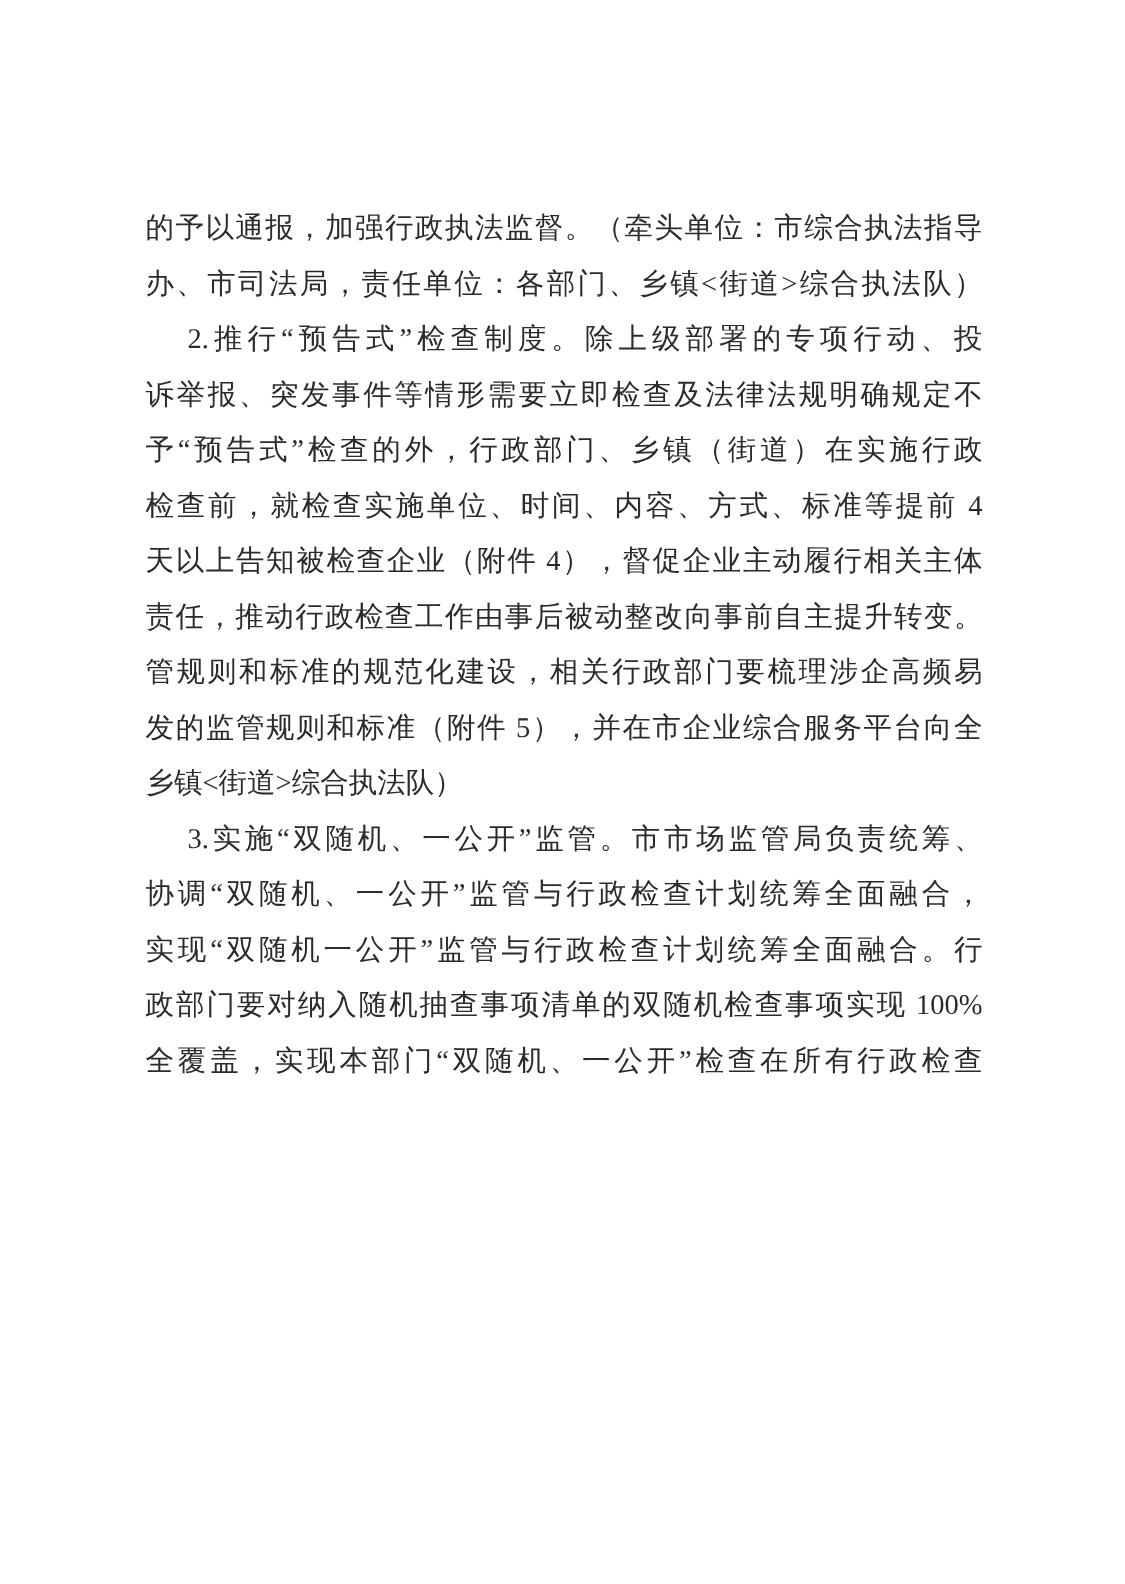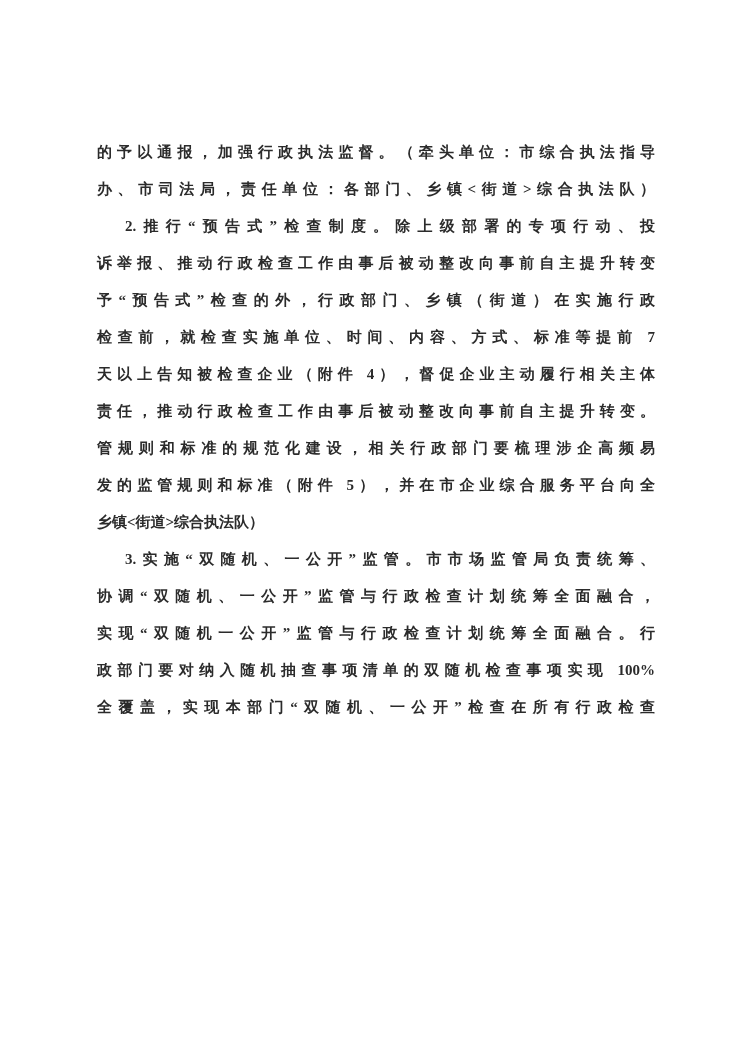--- a/index.html
+++ b/index.html
@@ -26,46 +26,45 @@
     position: absolute;
     left: 97px;
     top: 134px;
     width: 558px;
     color: #2b2b2b;
   }
   .line {
     box-sizing: border-box;
     width: 100%;
     height: 37px;
-    font-size: 15px;
+    font-size: 19px;
     line-height: 37px;
     text-align: justify;
     text-align-last: justify;
     letter-spacing: 0;
-    font-weight: bold;
   }
   .line.indent {
     padding-left: 28px;
   }
   .line.short {
     text-align: center;
     text-align-last: left;
   }
 </style>
 </head>
 <body>
 
 <div class="page">
   <div class="text-block">
     <div class="line">的予以通报，加强行政执法监督。（牵头单位：市综合执法指导</div>
     <div class="line">办、市司法局，责任单位：各部门、乡镇&lt;街道&gt;综合执法队）</div>
     <div class="line indent">2.推行“预告式”检查制度。除上级部署的专项行动、投</div>
-    <div class="line">诉举报、推动行政检查工作由事后被动整改向事前自主提升转变</div>
+    <div class="line">诉举报、突发事件等情形需要立即检查及法律法规明确规定不</div>
     <div class="line">予“预告式”检查的外，行政部门、乡镇（街道）在实施行政</div>
-    <div class="line">检查前，就检查实施单位、时间、内容、方式、标准等提前 7</div>
+    <div class="line">检查前，就检查实施单位、时间、内容、方式、标准等提前 4</div>
     <div class="line">天以上告知被检查企业（附件 4），督促企业主动履行相关主体</div>
     <div class="line">责任，推动行政检查工作由事后被动整改向事前自主提升转变。</div>
     <div class="line">管规则和标准的规范化建设，相关行政部门要梳理涉企高频易</div>
     <div class="line">发的监管规则和标准（附件 5），并在市企业综合服务平台向全</div>
     <div class="line short">乡镇&lt;街道&gt;综合执法队）</div>
     <div class="line indent">3.实施“双随机、一公开”监管。市市场监管局负责统筹、</div>
     <div class="line">协调“双随机、一公开”监管与行政检查计划统筹全面融合，</div>
     <div class="line">实现“双随机一公开”监管与行政检查计划统筹全面融合。行</div>
     <div class="line">政部门要对纳入随机抽查事项清单的双随机检查事项实现 100%</div>
     <div class="line">全覆盖，实现本部门“双随机、一公开”检查在所有行政检查</div>

